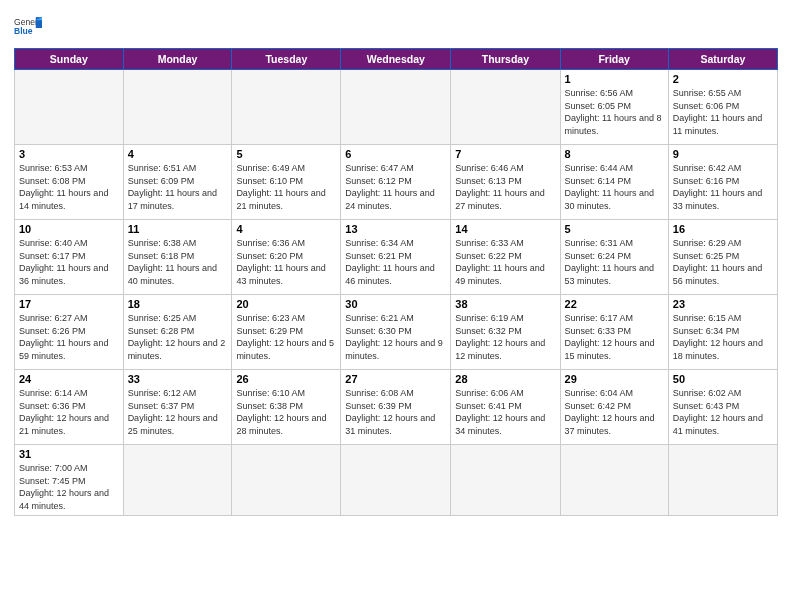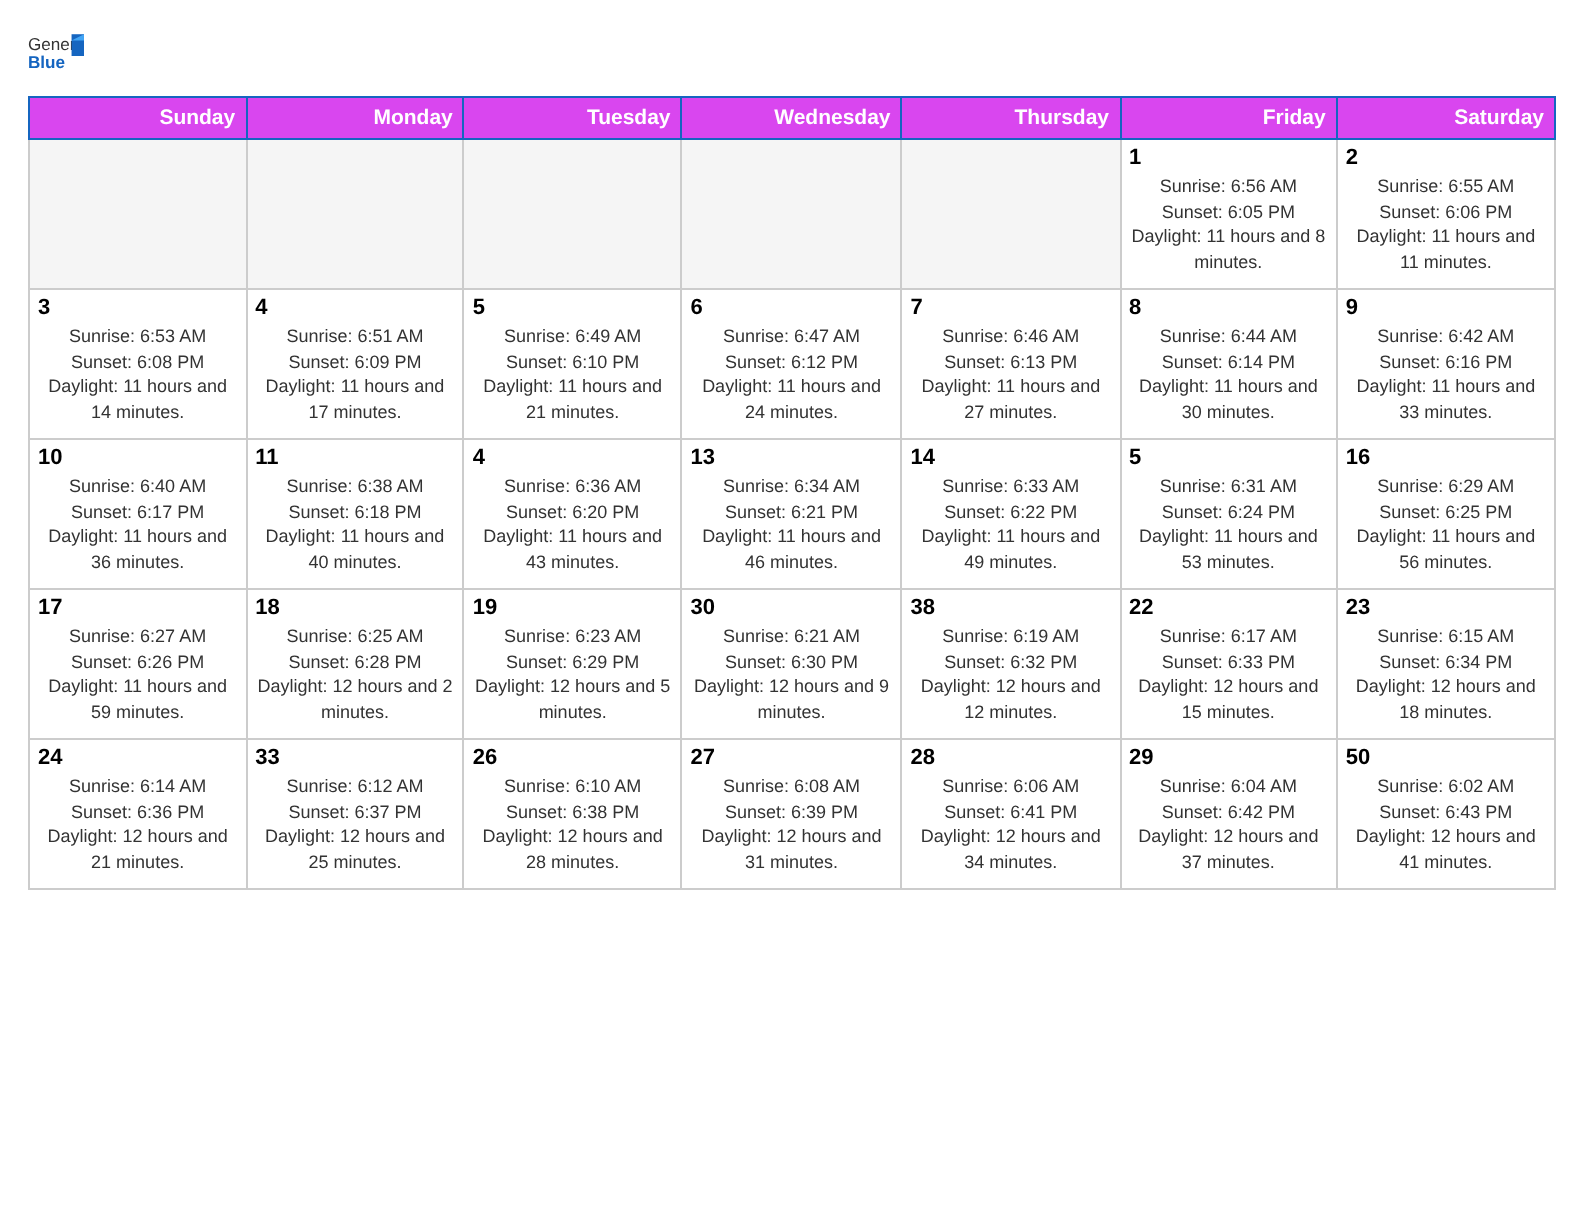--- a/index.html
+++ b/index.html
@@ -43,23 +43,23 @@
     .location {
       font-size: 13px;
       color: #555;
     }
     .calendar {
       width: 100%;
       border-collapse: collapse;
       font-size: 9.5px;
     }
     .calendar th {
-      background: #d946ef;
+      background: #701a75;
       color: #fff;
-      text-align: right;
+      text-align: center;
       padding: 4px 5px;
       font-size: 10.5px;
       font-weight: bold;
       border: 1px solid #1565c0;
     }
     .calendar td {
       border: 1px solid #ccc;
       vertical-align: top;
       padding: 3px 4px;
       width: 113px;
@@ -72,21 +72,20 @@
     .day-num {
       font-weight: bold;
       font-size: 11px;
       margin-bottom: 2px;
       display: block;
     }
     .day-info {
       color: #333;
       line-height: 1.4;
       font-size: 9px;
-      text-align: center;
     }
     .last-row td {
       height: 60px;
     }
   </style>
 </head>
 <body>
 
 <div class="page">
   <div class="header">
@@ -195,21 +194,21 @@
         <tr>
           <td>
             <span class="day-num">17</span>
             <div class="day-info">Sunrise: 6:27 AM<br>Sunset: 6:26 PM<br>Daylight: 11 hours and 59 minutes.</div>
           </td>
           <td>
             <span class="day-num">18</span>
             <div class="day-info">Sunrise: 6:25 AM<br>Sunset: 6:28 PM<br>Daylight: 12 hours and 2 minutes.</div>
           </td>
           <td>
-            <span class="day-num">19</span>
+            <span class="day-num">20</span>
             <div class="day-info">Sunrise: 6:23 AM<br>Sunset: 6:29 PM<br>Daylight: 12 hours and 5 minutes.</div>
           </td>
           <td>
             <span class="day-num">30</span>
             <div class="day-info">Sunrise: 6:21 AM<br>Sunset: 6:30 PM<br>Daylight: 12 hours and 9 minutes.</div>
           </td>
           <td>
             <span class="day-num">38</span>
             <div class="day-info">Sunrise: 6:19 AM<br>Sunset: 6:32 PM<br>Daylight: 12 hours and 12 minutes.</div>
           </td>
@@ -244,16 +243,28 @@
             <div class="day-info">Sunrise: 6:06 AM<br>Sunset: 6:41 PM<br>Daylight: 12 hours and 34 minutes.</div>
           </td>
           <td>
             <span class="day-num">29</span>
             <div class="day-info">Sunrise: 6:04 AM<br>Sunset: 6:42 PM<br>Daylight: 12 hours and 37 minutes.</div>
           </td>
           <td>
             <span class="day-num">50</span>
             <div class="day-info">Sunrise: 6:02 AM<br>Sunset: 6:43 PM<br>Daylight: 12 hours and 41 minutes.</div>
           </td>
+        </tr>
+        <tr class="last-row">
+          <td>
+            <span class="day-num">31</span>
+            <div class="day-info">Sunrise: 7:00 AM<br>Sunset: 7:45 PM<br>Daylight: 12 hours and 44 minutes.</div>
+          </td>
+          <td class="empty"></td>
+          <td class="empty"></td>
+          <td class="empty"></td>
+          <td class="empty"></td>
+          <td class="empty"></td>
+          <td class="empty"></td>
         </tr>
       </tbody>
   </table>
 </div>
 
 </body></html>

